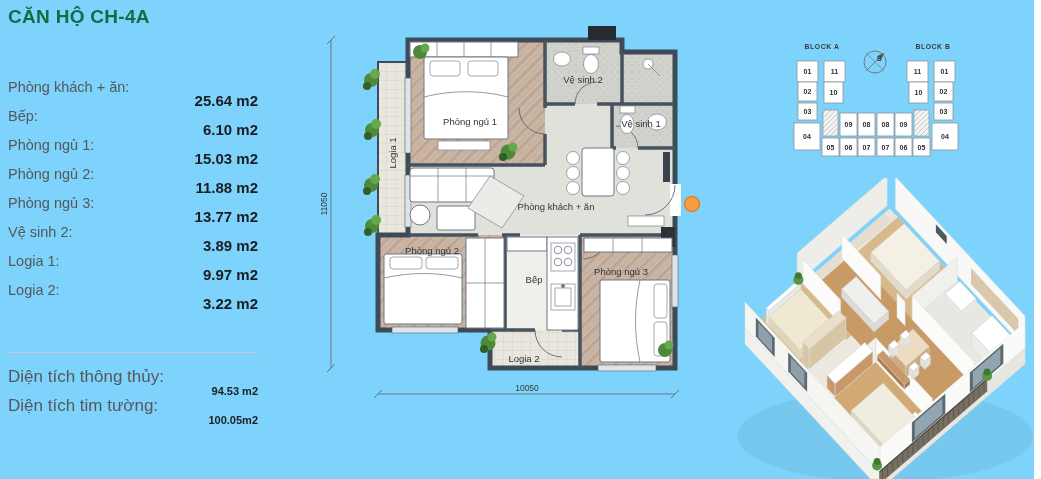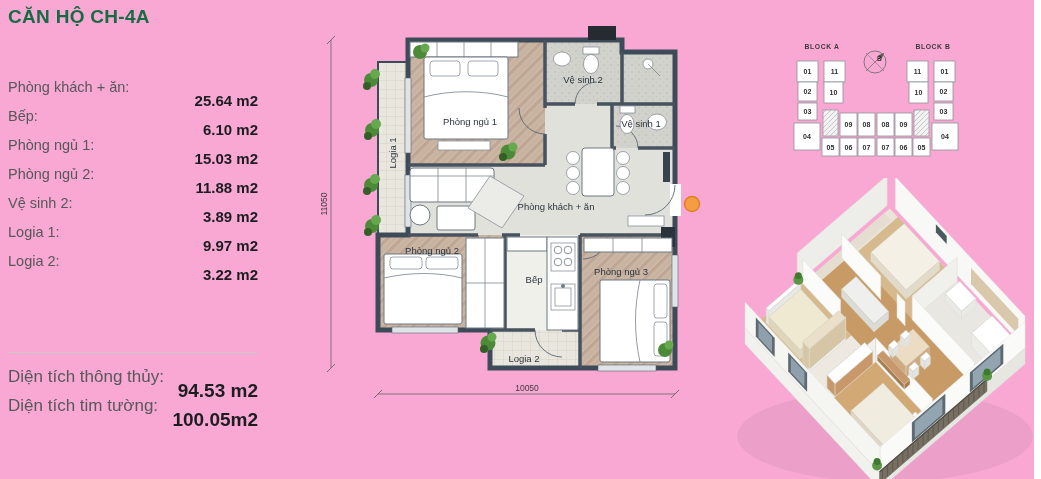--- a/index.html
+++ b/index.html
@@ -1,27 +1,27 @@
 <!DOCTYPE html>
 <html><head>
 <meta charset="utf-8">
 <style>
   html,body{margin:0;padding:0;background:#fff;}
-  #app{position:relative;width:1034px;height:479px;background:#f9a8d4;overflow:hidden;
+  #app{position:relative;width:1034px;height:479px;background:#7dd3fc;overflow:hidden;
        font-family:"Liberation Sans","DejaVu Sans",sans-serif;}
   .title{position:absolute;left:8px;top:6px;font-size:19px;font-weight:800;
          color:#156B43;letter-spacing:.3px;}
   .arealist{position:absolute;left:8px;top:72px;width:250px;}
   .row{height:29px;display:flex;justify-content:space-between;align-items:center;}
   .row .lbl{font-size:14.5px;color:#56585A;}
   .row .val{font-size:15px;font-weight:700;color:#1B1D20;margin-top:28px;}
   .divider{position:absolute;left:8px;top:352px;width:250px;height:1px;background:#C9C9C9;}
   .totals{position:absolute;left:8px;top:362px;width:250px;}
   .totals .lbl{font-size:17px;color:#56585A;}
-  .totals .val{font-size:19px;font-weight:700;color:#1B1D20;}
+  .totals .val{font-size:11px;font-weight:700;color:#1B1D20;}
   svg text{font-family:"Liberation Sans","DejaVu Sans",sans-serif;}
   #planSvg{position:absolute;left:312px;top:20px;}
   #blockSvg{position:absolute;left:775px;top:36px;}
   #isoSvg{position:absolute;left:735px;top:178px;}
   .plan-label{font-size:9.5px;fill:#2B343E;}
   .dim-text{font-size:8.5px;fill:#3A3A3A;}
   .blk-label{font-size:6.8px;font-weight:700;fill:#3B3B3B;letter-spacing:.6px;}
   .unit-num{font-size:7px;font-weight:700;fill:#2E2E2E;text-anchor:middle;}
   .furn{fill:#FFFFFF;stroke:#6F7983;stroke-width:1;}
   .furn-thin{fill:#FFFFFF;stroke:#79828C;stroke-width:0.7;}
@@ -45,20 +45,24 @@
         <span class="lbl">Bếp:</span>
         <span class="val">6.10 m2</span>
       </div>
     <div class="row">
         <span class="lbl">Phòng ngủ 1:</span>
         <span class="val">15.03 m2</span>
       </div>
     <div class="row">
         <span class="lbl">Phòng ngủ 2:</span>
         <span class="val">11.88 m2</span>
+      </div>
+    <div class="row">
+        <span class="lbl">Phòng ngủ 3:</span>
+        <span class="val">13.77 m2</span>
       </div>
     <div class="row">
         <span class="lbl">Vệ sinh 2:</span>
         <span class="val">3.89 m2</span>
       </div>
     <div class="row">
         <span class="lbl">Logia 1:</span>
         <span class="val">9.97 m2</span>
       </div>
     <div class="row">

